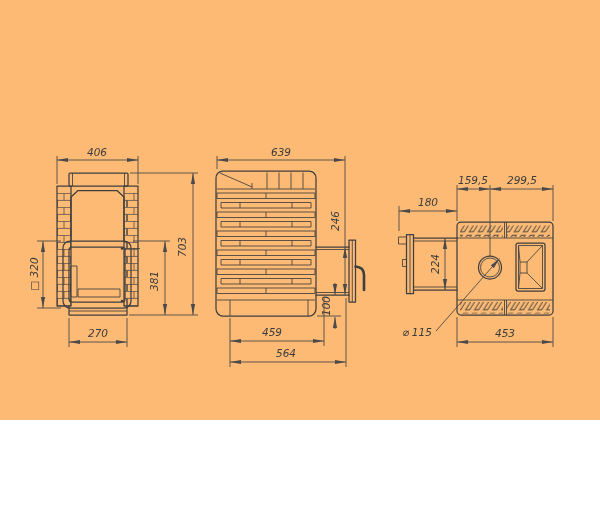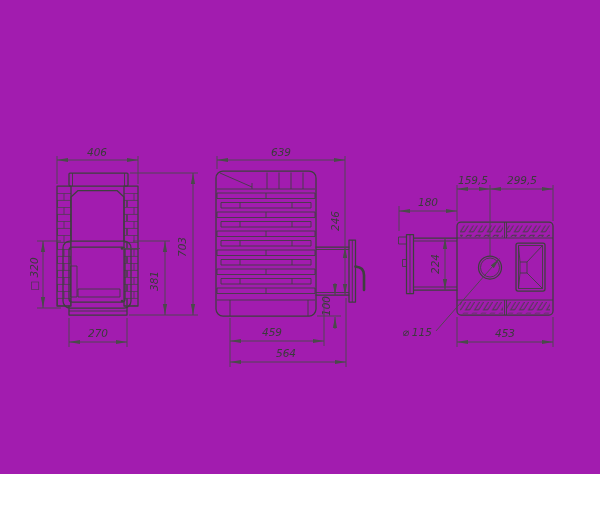--- a/index.html
+++ b/index.html
@@ -1,16 +1,16 @@
 <!DOCTYPE html>
 <html><head>
 <meta charset="utf-8">
 <style>
   html,body{margin:0;padding:0;background:#fff;}
-  .stage{position:relative;width:600px;height:474px;background:#a21caf;overflow:hidden;
+  .stage{position:relative;width:600px;height:420px;background:#fdba74;overflow:hidden;
          font-family:"DejaVu Sans",sans-serif;}
   svg{display:block;}
   
   .obj{stroke:#3f3f3f;stroke-width:1.25;fill:none;stroke-linejoin:round;stroke-linecap:round;}
   .obj2{stroke:#3f3f3f;stroke-width:0.85;fill:none;stroke-linejoin:round;}
   .thick{stroke:#3f3f3f;stroke-width:2.6;fill:none;stroke-linecap:round;}
   
   .dim{stroke:#4a4a4a;stroke-width:0.9;fill:none;}
   .dimtxt{fill:#3b3b3b;font-style:italic;font-size:10.5px;font-family:"DejaVu Sans",sans-serif;
           text-anchor:middle;}

